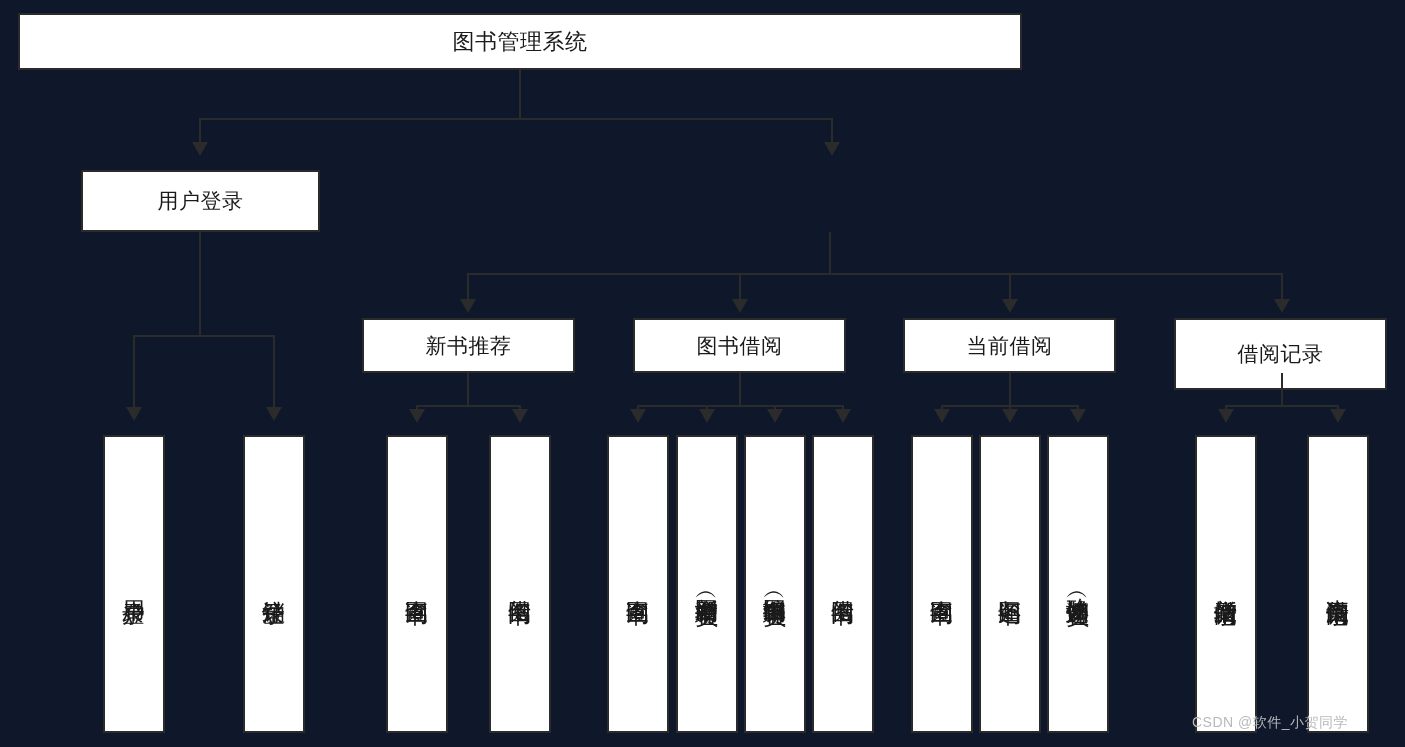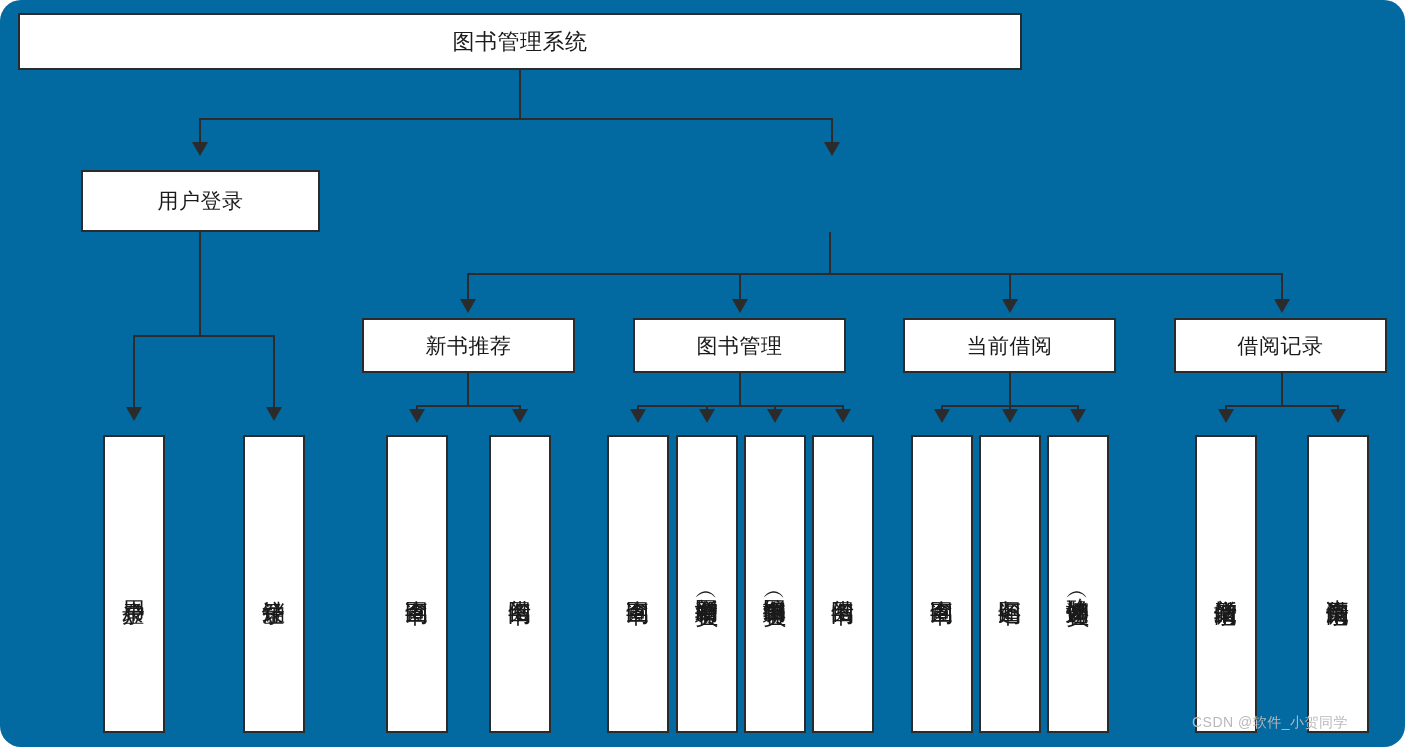--- a/index.html
+++ b/index.html
@@ -7,23 +7,22 @@
     padding: 0;
     background: #ffffff;
   }
   body {
     font-family: "Liberation Sans", "DejaVu Sans", sans-serif;
   }
   #canvas {
     position: relative;
     width: 1405px;
     height: 747px;
-    background: #0369a1;
+    background: #0f172a;
     overflow: hidden;
-    border-radius: 21px;
   }
   .node {
     position: absolute;
     box-sizing: border-box;
     border: 2px solid #2b2b2b;
     background: #ffffff;
     display: flex;
     align-items: center;
     justify-content: center;
     color: #1a1a1a;
@@ -122,26 +121,26 @@
   <div class="edge v" style="left:1009px; top:273px; width:2px; height:30px;"></div>
   <div class="arrow" style="left:1002px; top:299px;"></div>
 
   <div class="edge v" style="left:1281px; top:273px; width:2px; height:30px;"></div>
   <div class="arrow" style="left:1274px; top:299px;"></div>
 
   <div class="node horiz" style="left:362px; top:318px; width:213px; height:55px;align-items:center;">
     <span>新书推荐</span>
   </div>
   <div class="node horiz" style="left:633px; top:318px; width:213px; height:55px;">
-    <span>图书管理</span>
+    <span>图书借阅</span>
   </div>
   <div class="node horiz" style="left:903px; top:318px; width:213px; height:55px;">
     <span>当前借阅</span>
   </div>
-  <div class="node horiz" style="left:1174px; top:318px; width:213px; height:55px;">
+  <div class="node horiz" style="left:1174px; top:318px; width:213px; height:72px;">
     <span>借阅记录</span>
   </div>
 
   <div class="edge v" style="left:467px; top:373px; width:2px; height:33px;"></div>
   <div class="edge h" style="left:416px; top:405px; width:104px; height:2px;"></div>
   <div class="edge v" style="left:416px; top:405px; width:2px; height:6px;"></div>
   <div class="arrow" style="left:409px; top:409px;"></div>
   <div class="edge v" style="left:519px; top:405px; width:2px; height:6px;"></div>
   <div class="arrow" style="left:512px; top:409px;"></div>
 

